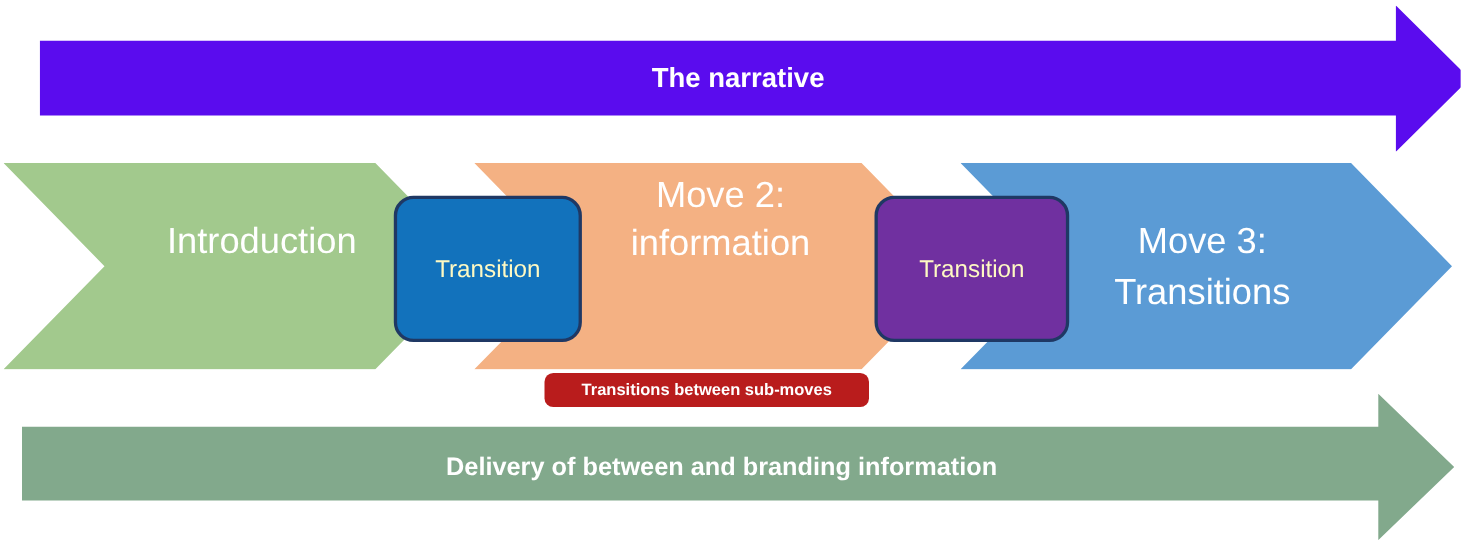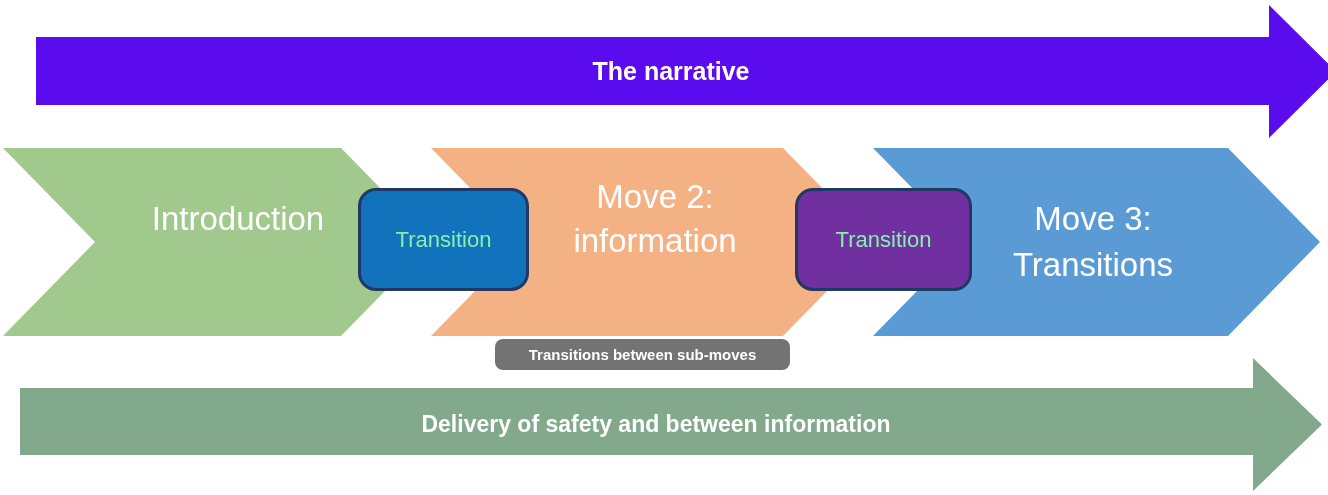--- a/index.html
+++ b/index.html
@@ -59,49 +59,49 @@
     width: 400px;
     text-align: center;
     color: #ffffff;
     font-size: 33px;
     font-weight: 400;
     z-index: 2;
     pointer-events: none;
   }
   .move-label .line { display: block; }
   .move-label-1 { left: 38px;  top: 196px; line-height: 46px; }
-  .move-label-2 { left: 455px; top: 155px; line-height: 44px; margin-top: 20px; }
+  .move-label-2 { left: 455px; top: 155px; line-height: 44px; }
   .move-label-3 { left: 893px; top: 196px; line-height: 46px; }
 
   
   .transition-box {
     position: absolute;
-    top: 188px;
-    height: 103px;
+    top: 178px;
+    height: 133px;
     border-radius: 18px;
     border: 3px solid #1f3864;
     box-sizing: border-box;
     display: flex;
     align-items: center;
     justify-content: center;
-    color: #86efac;
+    color: #fef9c3;
     font-size: 22px;
     z-index: 3;
   }
   .transition-blue   { left: 358px; width: 171px; background: #1272bc; }
   .transition-purple { left: 795px; width: 177px; background: #7030a0; }
 
   
   .submoves-note {
     position: absolute;
     left: 495px;
     top: 339px;
     width: 295px;
     height: 31px;
-    background: #737373;
+    background: #b91c1c;
     border-radius: 8px;
     display: flex;
     align-items: center;
     justify-content: center;
     color: #ffffff;
     font-size: 15px;
     font-weight: 700;
     z-index: 2;
   }
 </style>
@@ -131,16 +131,16 @@
     <span class="line">Transitions</span>
   </div>
 
   <div class="transition-box transition-blue">Transition</div>
   <div class="transition-box transition-purple">Transition</div>
 
   <div class="submoves-note">Transitions between sub-moves</div>
 
   <div class="fat-arrow arrow-bottom">
     <div class="arrow-shape"></div>
-    <div class="arrow-label">Delivery of safety and between information</div>
+    <div class="arrow-label">Delivery of between and branding information</div>
   </div>
 
 </div>
 
 </body></html>

